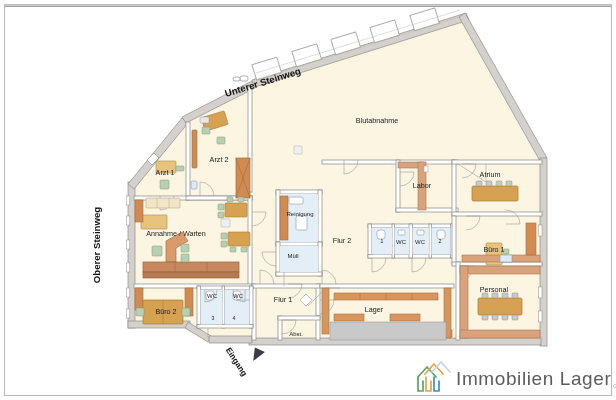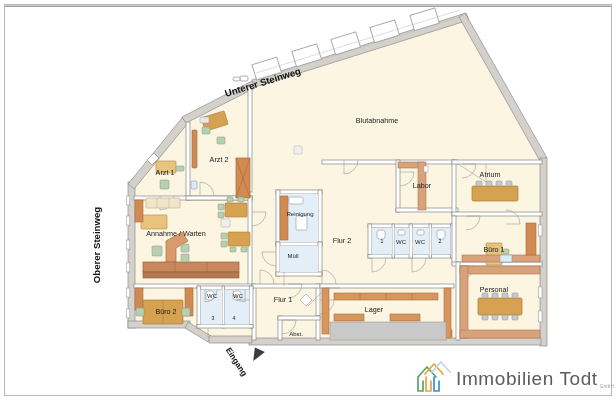--- a/index.html
+++ b/index.html
@@ -454,17 +454,17 @@
     <svg class="mark" viewBox="0 0 40 34">
       <g fill="none" stroke-width="1.7" stroke-linecap="round" stroke-linejoin="round">
         <path d="M4,16 L13,6 L22,16" stroke="#5aa469"></path>
         <path d="M4,16 L4,30 L9,30 L9,20" stroke="#5aa469"></path>
         <path d="M11,13 L20,3 L29,13" stroke="#e8a33d"></path>
         <path d="M12,16 L12,30 L17,30 L17,20" stroke="#e8a33d"></path>
         <path d="M18,11 L27,1 L36,11" stroke="#bfd8ea"></path>
         <path d="M20,16 L20,30 L25,30 L25,20" stroke="#3a8fd0"></path>
       </g>
     </svg>
-    <span class="wordmark">Immobilien Todt</span>
+    <span class="wordmark">Immobilien Lager</span>
     <span class="suffix">GmbH</span>
   </div>
 
 </div>
 
 </body></html>

